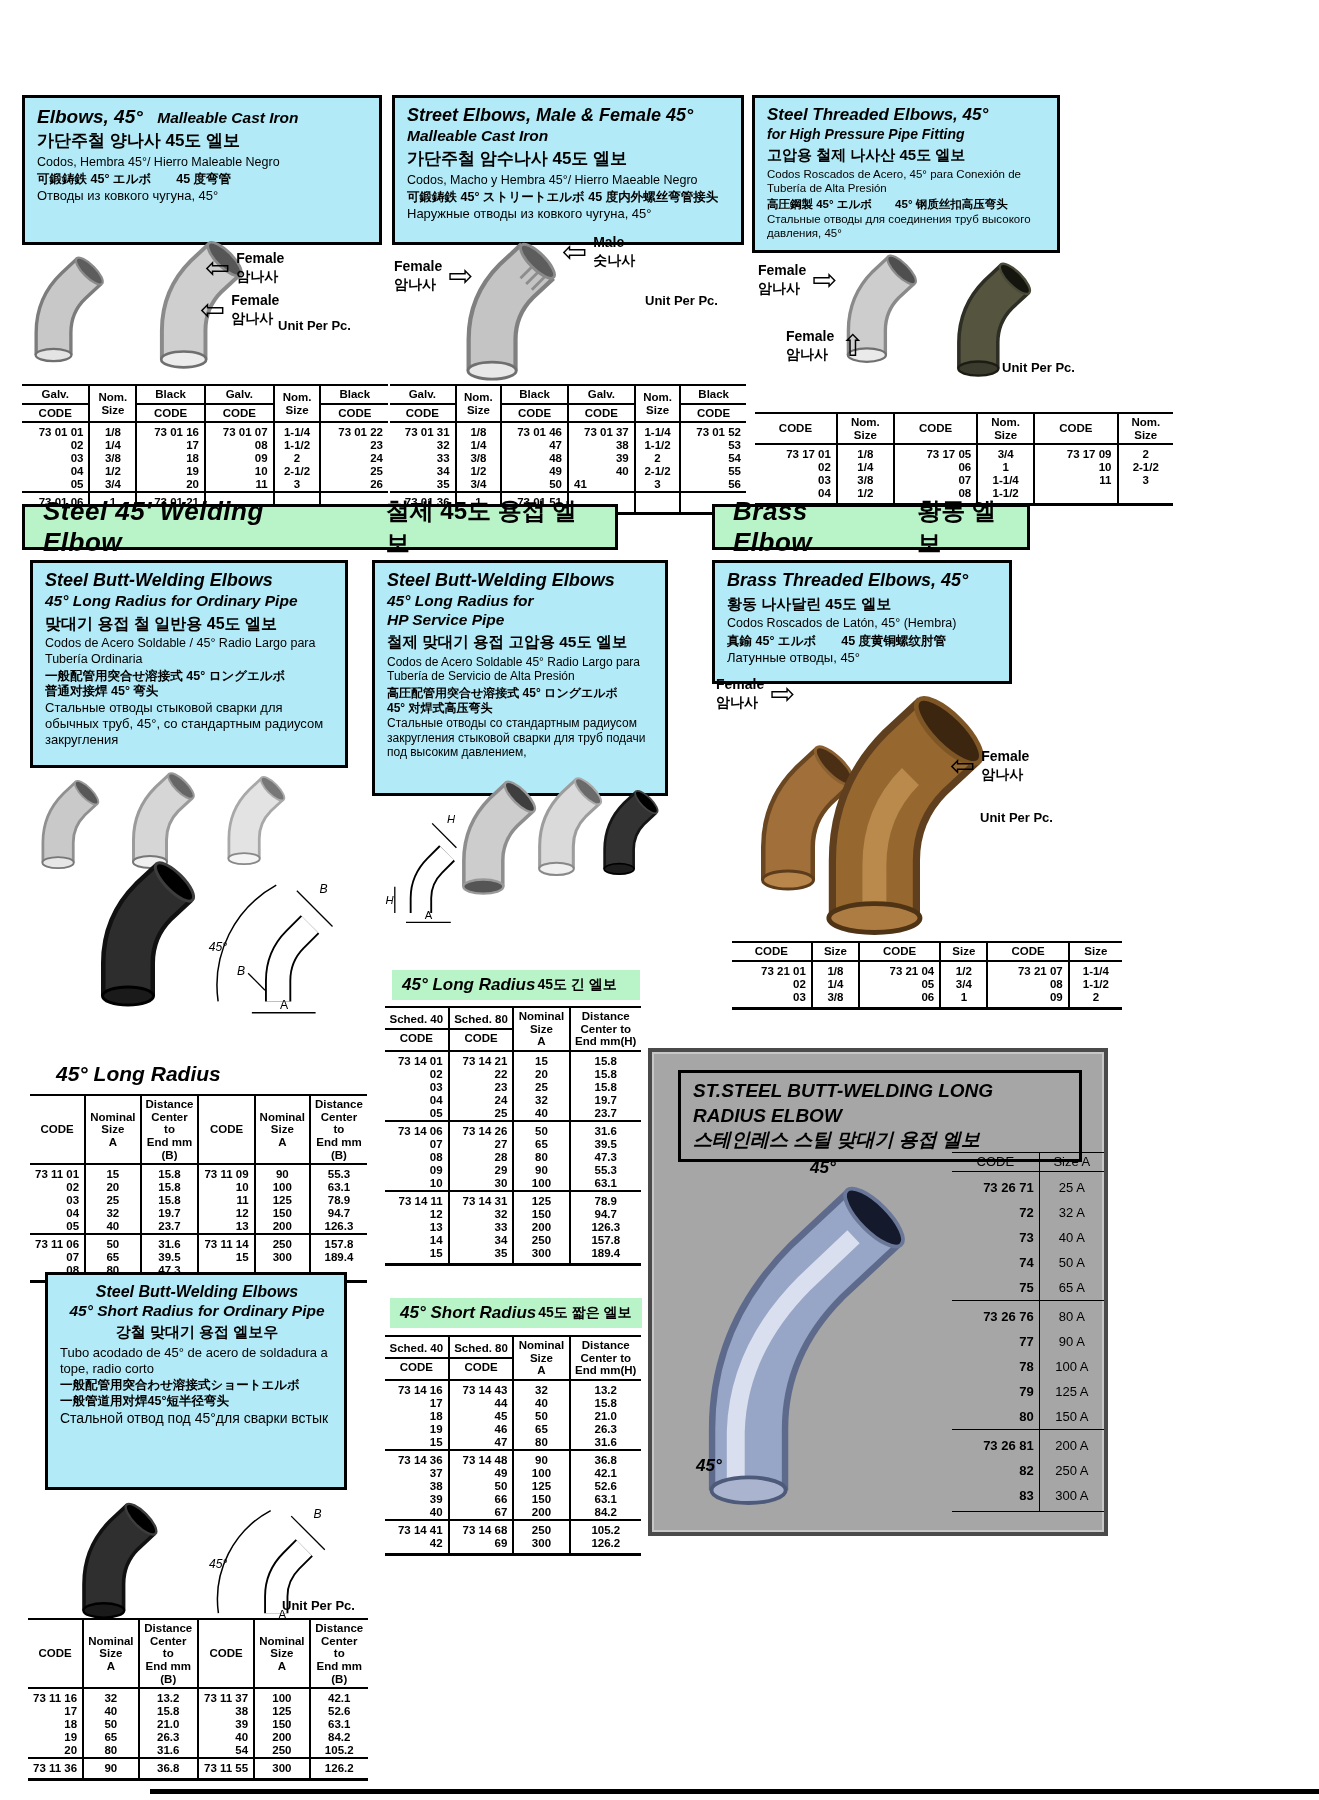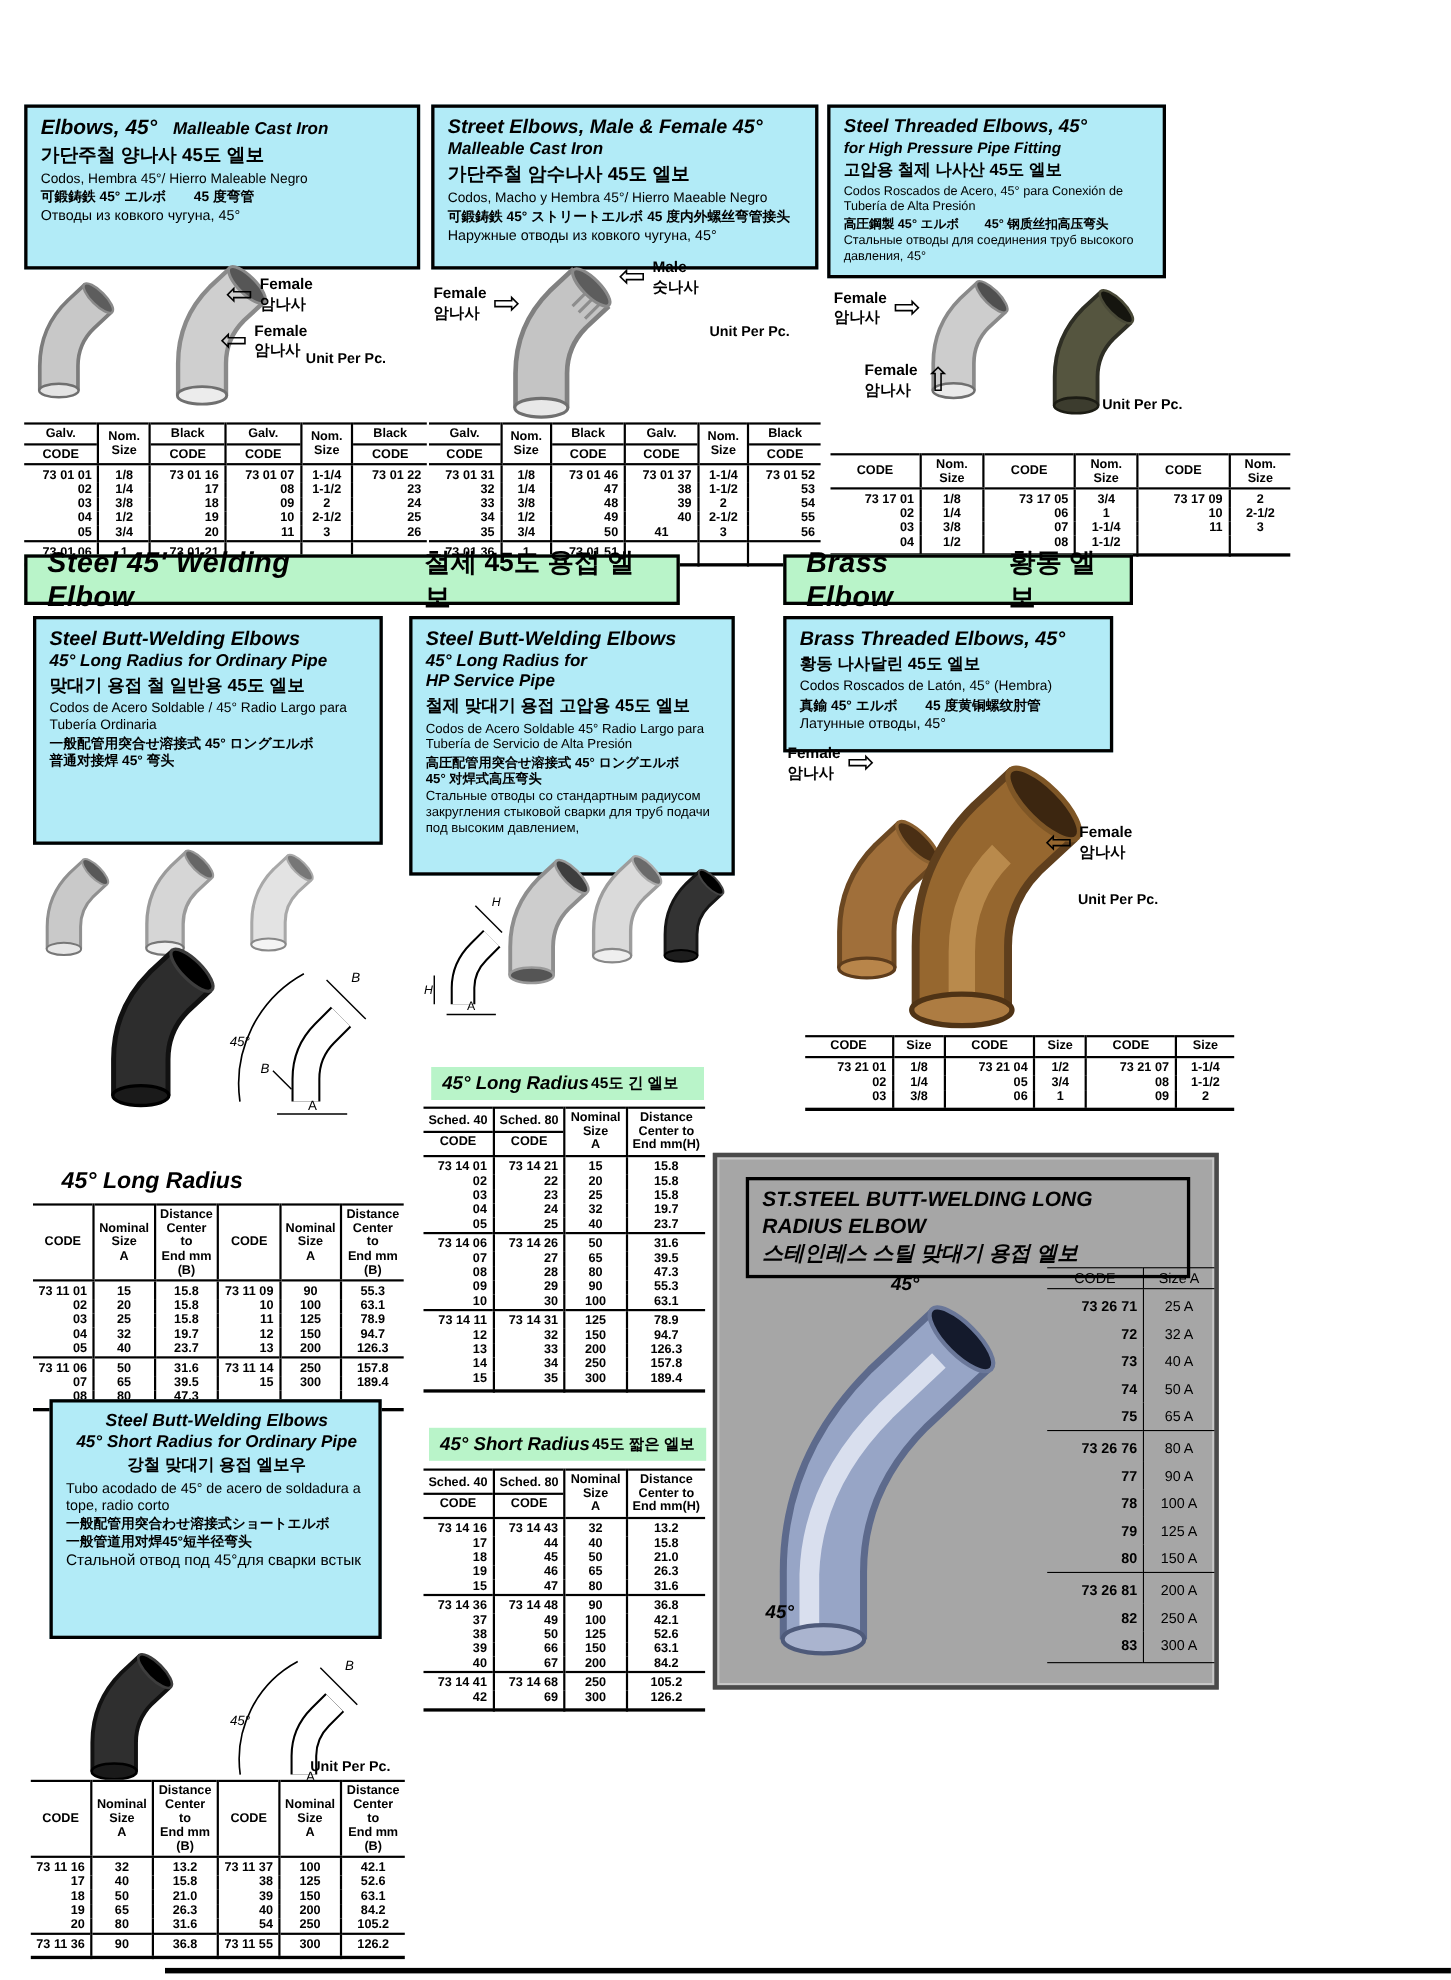--- a/index.html
+++ b/index.html
@@ -321,21 +321,21 @@
             <td style="text-align: center;">1/2</td>
             <td style="text-align: right;">49</td>
             <td style="text-align: right;">40</td>
             <td style="text-align: center;">2-1/2</td>
             <td style="text-align: right;">55</td>
           </tr>
           <tr>
             <td style="text-align: right;">35</td>
             <td style="text-align: center;">3/4</td>
             <td style="text-align: right;">50</td>
-            <td style="text-align: center;">41</td>
+            <td style="text-align: left;">41</td>
             <td style="text-align: center;">3</td>
             <td style="text-align: right;">56</td>
           </tr>
           <tr class="grp">
             <td style="text-align: right;">73 01 36</td>
             <td style="text-align: center;">1</td>
             <td style="text-align: right;">73 01 51</td>
             <td style="text-align: right;"></td>
             <td style="text-align: center;"></td>
             <td style="text-align: right;"></td>
@@ -415,20 +415,21 @@
 
   <div class="infobox" style="left:30px;top:560px;width:318px;height:208px">
     <div>
       <span class="ib-t1" style="font-size:18px">Steel Butt-Welding Elbows</span>
       <span class="ib-t2 blk">45° Long Radius for Ordinary Pipe</span>
     </div>
     <div class="ib-ko" style="font-size:16px">맞대기 용접 철 일반용 45도 엘보</div>
     <div class="ib-es">Codos de Acero Soldable / 45° Radio Largo para Tubería Ordinaria</div>
     <div class="ib-jazh">一般配管用突合せ溶接式 45° ロングエルボ</div>
     <div class="ib-jazh" style="margin-top:0">普通对接焊 45° 弯头</div>
+    <div class="ib-ru">Стальные отводы стыковой сварки для обычных труб, 45°, со стандартным радиусом закругления</div>
   </div>
 
   <div class="infobox" style="left:372px;top:560px;width:296px;height:236px">
     <div>
       <span class="ib-t1" style="font-size:18px">Steel Butt-Welding Elbows</span>
       <span class="ib-t2 blk">45° Long Radius for</span>
       <span class="ib-t2 blk">HP Service Pipe</span>
     </div>
     <div class="ib-ko" style="font-size:15.5px">철제 맞대기 용접 고압용 45도 엘보</div>
     <div class="ib-es" style="font-size:12px">Codos de Acero Soldable 45° Radio Largo para Tubería de Servicio de Alta Presión</div>

